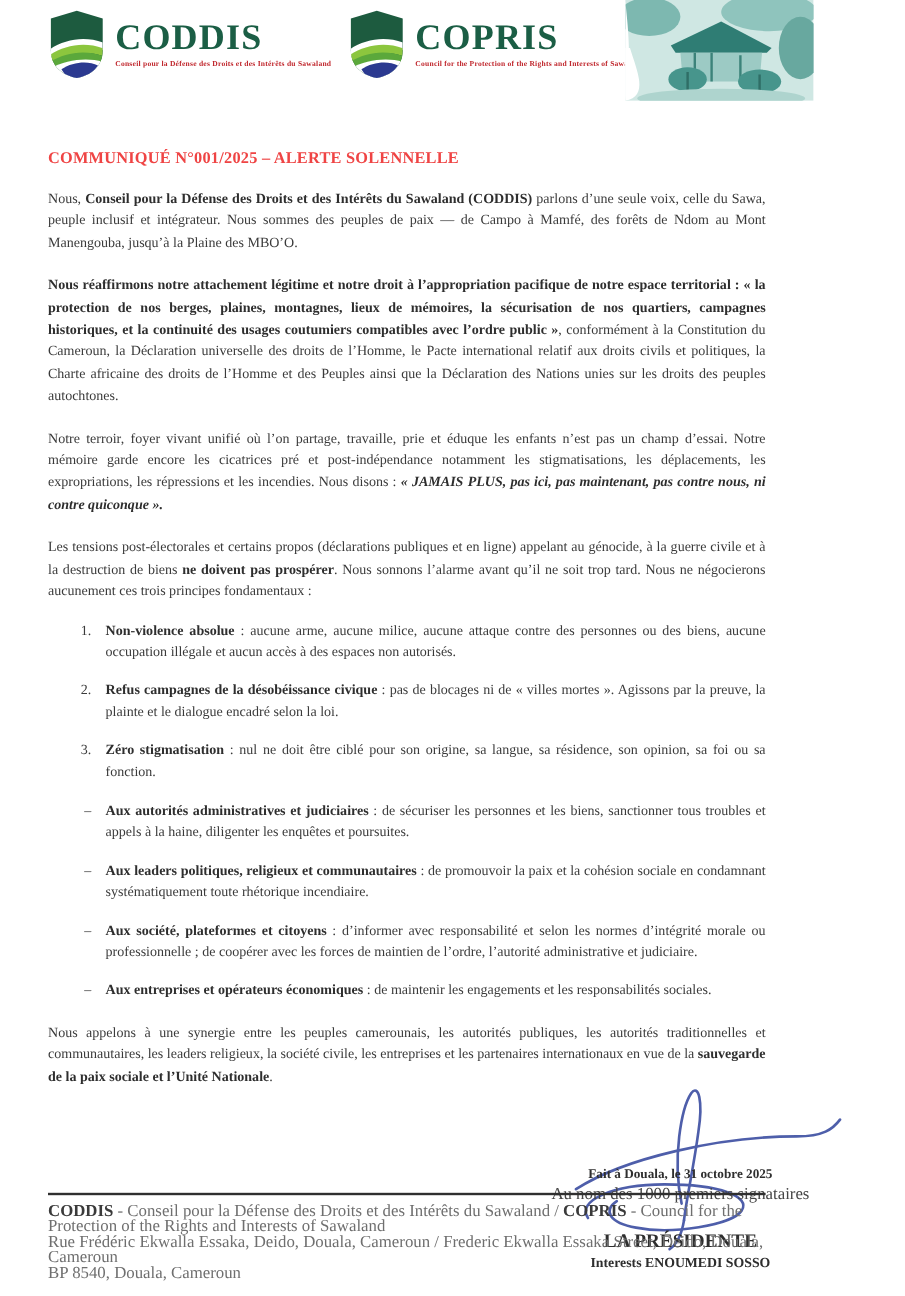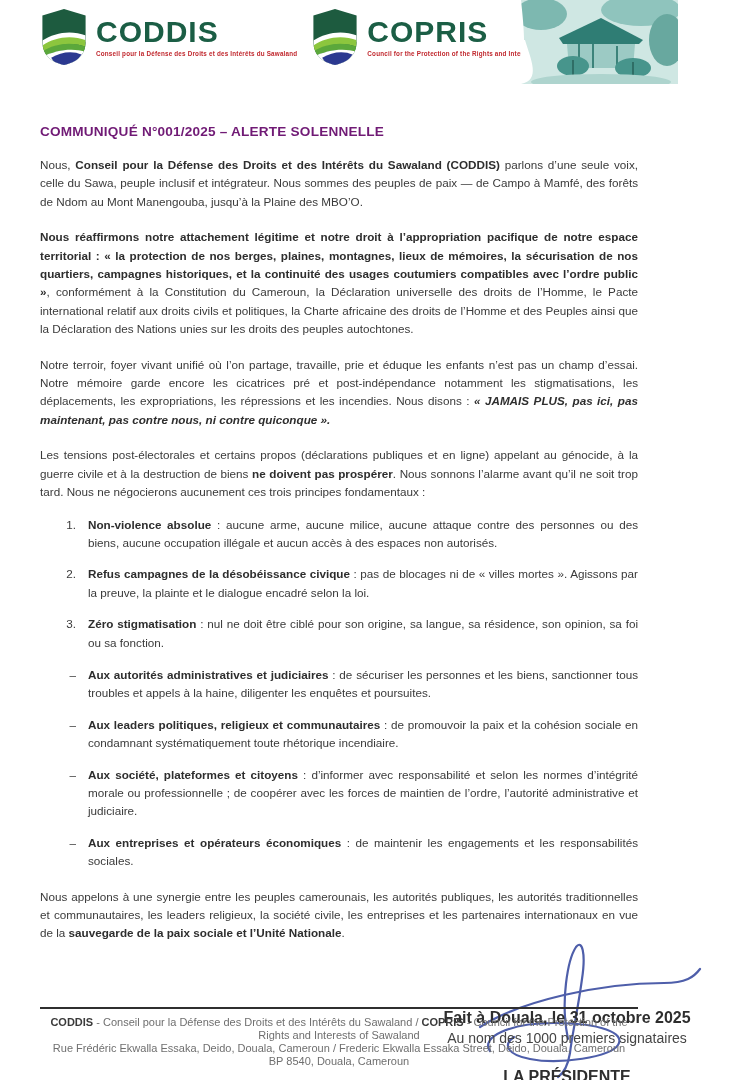--- a/index.html
+++ b/index.html
@@ -4,40 +4,40 @@
 <style>
   html,body{margin:0;padding:0;}
   body{
     width:754px;height:1080px;
     background:#ffffff;
     font-family:"Liberation Sans","DejaVu Sans",sans-serif;
     color:#3a3a3a;
     position:relative;
     overflow:hidden;
   }
-  .page{position:relative;width:678px;height:1080px;}
+  .page{position:relative;width:678px;height:1080px;font-family:Liberation Serif, serif;}
 
   
   .header{position:relative;height:86px;}
   .logos{display:flex;align-items:flex-start;gap:14px;padding:8px 0 0 40px;}
   .logo{display:flex;align-items:center;gap:8px;}
   .logo svg.shield{width:48px;height:58px;flex:0 0 auto;}
   .logo-text{display:flex;flex-direction:column;}
   .logo-name{
     font-size:30px;font-weight:800;color:#1b5e45;letter-spacing:1px;line-height:1;
   }
   .logo-tagline{
     font-size:6.3px;font-weight:700;color:#c0272d;margin-top:3px;letter-spacing:.2px;
   }
   .corner-photo{position:absolute;top:0;right:0;width:157px;height:84px;}
 
   
   .doc-title{
     margin:38px 40px 0 40px;
-    font-size:13.6px;font-weight:800;color:#701a75;letter-spacing:.2px;
+    font-size:13.6px;font-weight:800;color:#ef4444;letter-spacing:.2px;
   }
 
   
   .content{margin:12px 40px;}
   .para{
     font-size:11.7px;line-height:18.4px;text-align:justify;
     margin-top:17px;color:#3a3a3a;
   }
   .run-b{font-weight:700;color:#2e2e2e;}
   .run-bi{font-weight:700;font-style:italic;color:#2e2e2e;}
@@ -50,30 +50,30 @@
   .list-item .marker{
     flex:0 0 30px;text-align:right;padding-right:12px;box-sizing:border-box;margin-left:18px;
   }
   .list-item .item-body{flex:1;}
 
   
   .sig-wrap{position:relative;margin-top:26px;height:120px;}
   .sig-block{
     position:absolute;left:402px;top:40px;width:250px;text-align:center;
   }
-  .sig-date{font-size:16px;font-weight:700;color:#2e2e2e;}
+  .sig-date{font-size:11px;font-weight:700;color:#2e2e2e;}
   .sig-behalf{font-size:14px;color:#444;margin-top:3px;}
   .sig-role{font-size:16px;font-weight:700;color:#2e2e2e;margin-top:22px;}
   .sig-name{font-size:11.5px;font-weight:700;color:#2e2e2e;margin-top:3px;}
   .sig-ink{position:absolute;left:410px;top:-38px;width:300px;height:150px;pointer-events:none;}
 
   
   .footer{position:absolute;left:40px;right:40px;bottom:12px;}
   .footer-rule{border-top:2.5px solid #2f2f2f;margin-bottom:7px;}
-  .footer-line{font-size:11px;line-height:13px;color:#6f6f6f;text-align:center;}
+  .footer-line{font-size:14px;line-height:13px;color:#6f6f6f;}
   .footer-line .run-b{color:#3a3a3a;font-weight:700;}
 </style>
 </head>
 <body>
 
 <div class="page">
 
   <header class="header">
     <div class="logos">
 

